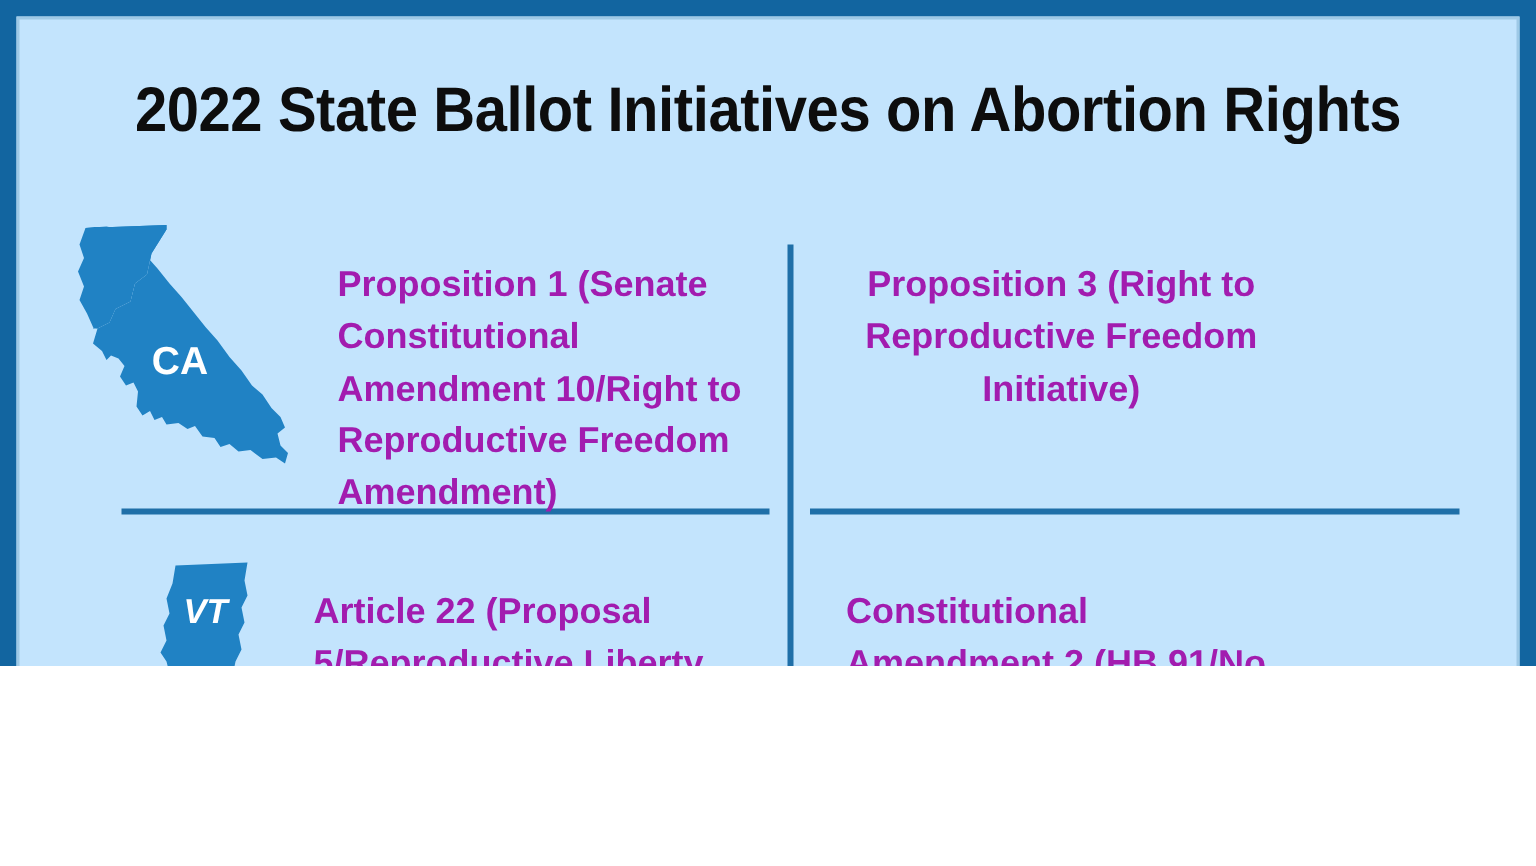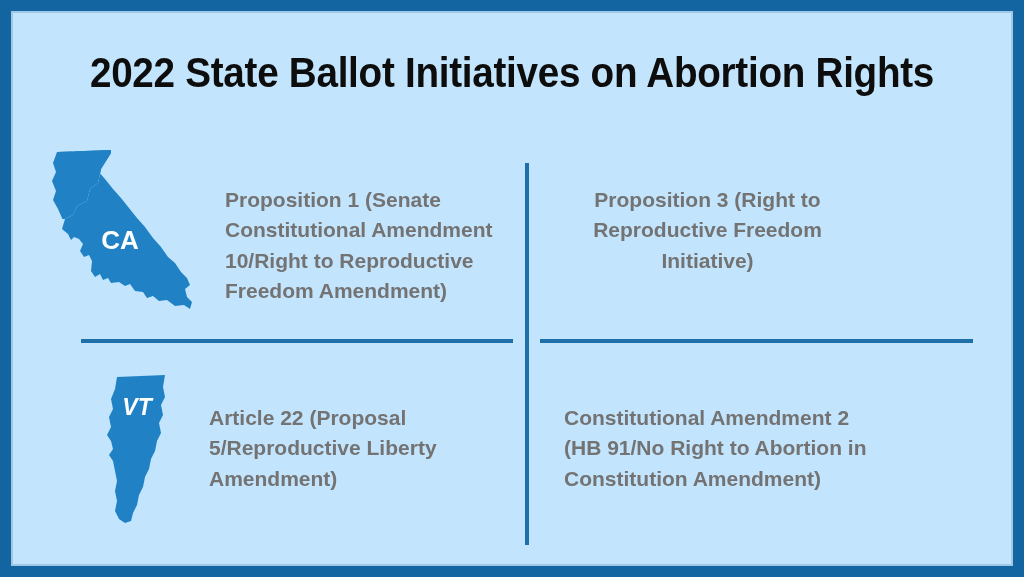--- a/index.html
+++ b/index.html
@@ -7,21 +7,21 @@
     padding: 0;
     background: #ffffff;
   }
   body {
     font-family: "Liberation Sans", sans-serif;
   }
 
   #infographic {
     position: relative;
     width: 1024px;
-    height: 577px;
+    height: 444px;
     box-sizing: border-box;
     background: #1265a0;
     overflow: hidden;
   }
 
   .inner-frame {
     position: absolute;
     left: 11px;
     top: 11px;
     width: 1002px;
@@ -73,25 +73,24 @@
     height: 4px;
     background: #1f6fa8;
   }
 
   
   .quad {
     position: absolute;
   }
   .entry-text {
     position: absolute;
-    font-size: 21px;
+    font-size: 24px;
     font-weight: bold;
     line-height: 1.45;
-    color: #737373;
-    margin-top: 12px;
+    color: #a21caf;
   }
 
   
   #quad-ca-map   { left: 22px;  top: 126px; }
   #quad-ca-text  { left: 212px; top: 160px; width: 280px; text-align: left; }
 
   
   #quad-mi-map   { left: 788px; top: 130px; }
   #quad-mi-text  { left: 552px; top: 160px; width: 285px; text-align: center; }
 

